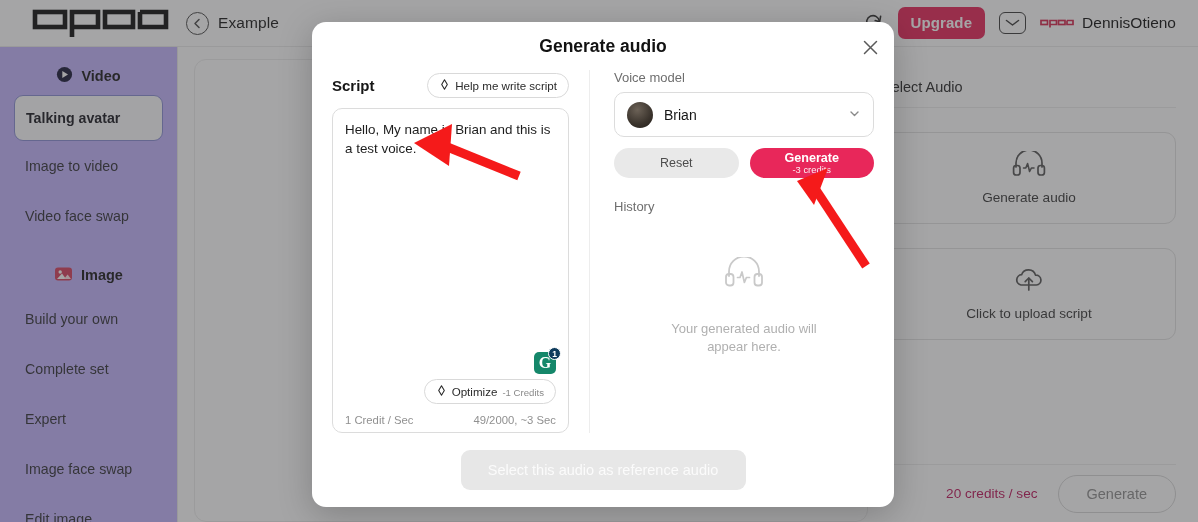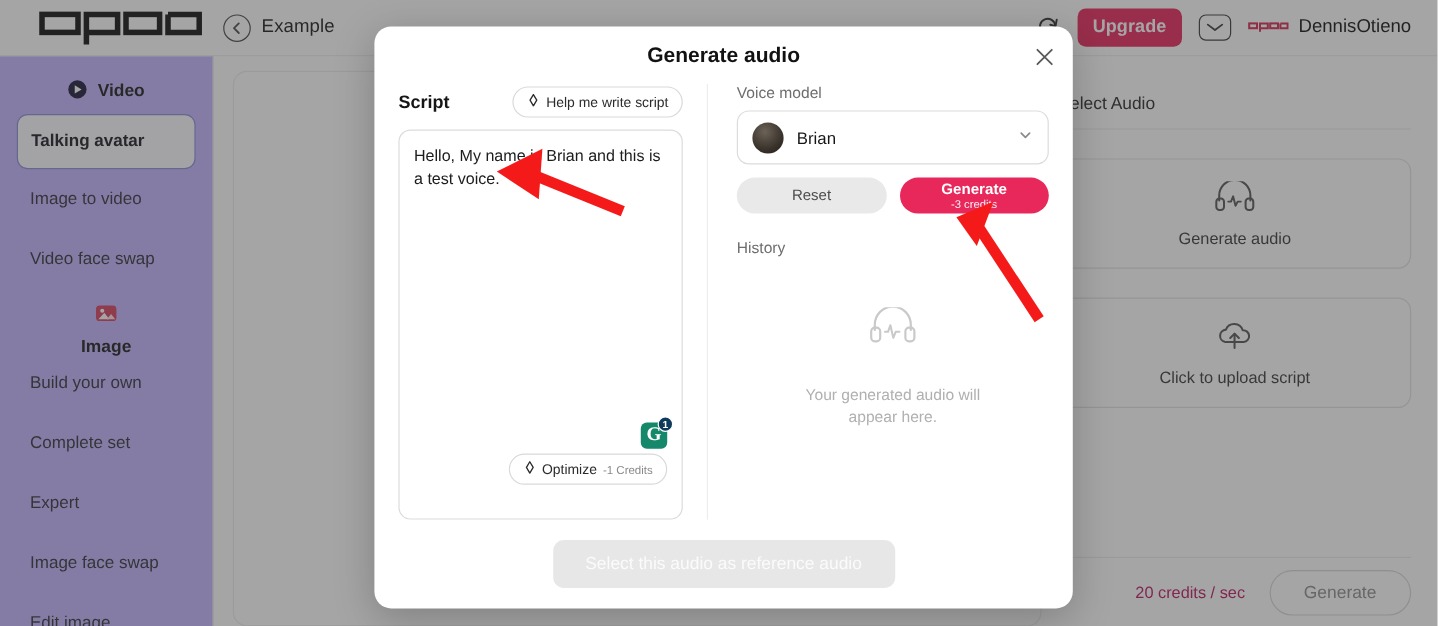--- a/index.html
+++ b/index.html
@@ -125,21 +125,21 @@
   .side-group-head {
     display: flex;
     align-items: center;
     justify-content: center;
     gap: 8px;
     height: 38px;
     font-size: 14.5px;
     font-weight: 700;
     color: #1c1c1c;
   }
-  .side-group-head.spaced { margin-top: 15px; flex-direction: column; }
+  .side-group-head.spaced { margin-top: 15px; }
   .side-item {
     height: 50px;
     display: flex;
     align-items: center;
     padding-left: 11px;
     font-size: 14.2px;
     color: #34343a;
     border-radius: 9px;
     cursor: pointer;
   }
@@ -682,20 +682,24 @@
             <span>
               <svg width="11" height="11" viewBox="0 0 11 11" aria-hidden="true">
                 <path d="M5.5 0.8 L8.3 5.5 L5.5 10.2 L2.7 5.5 Z" fill="none" stroke="#2b2b2b" stroke-width="1.1" stroke-linejoin="round"></path>
               </svg>
             </span>
             <span>Optimize</span>
             <span class="pill-sub">-1 Credits</span>
           </span>
         </div>
 
+        <div id="script-foot">
+          <span>1 Credit / Sec</span>
+          <span>49/2000, ~3 Sec</span>
+        </div>
       </div>
     </div>
 
     <div id="modal-col-right">
       <div class="field-label">Voice model</div>
 
       <div id="voice-select">
         <span id="voice-avatar"></span>
         <span id="voice-name">Brian</span>
         <span>

